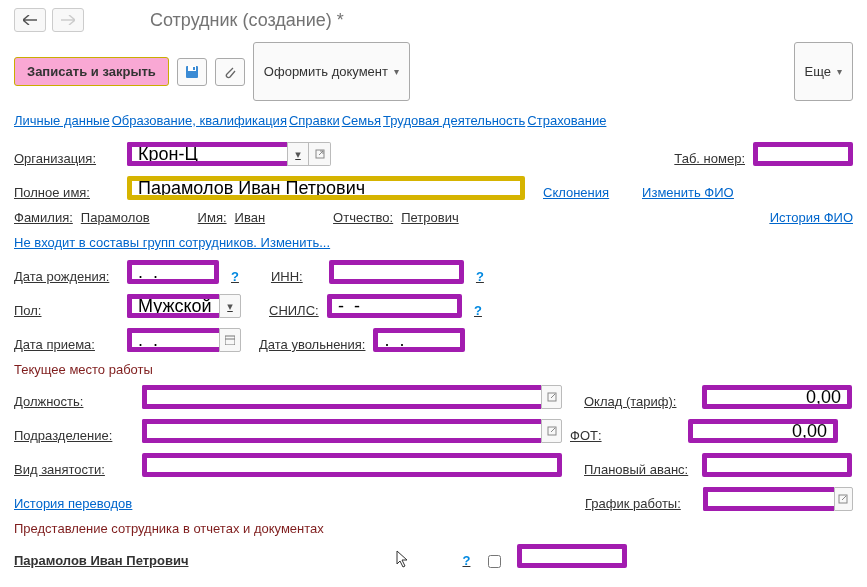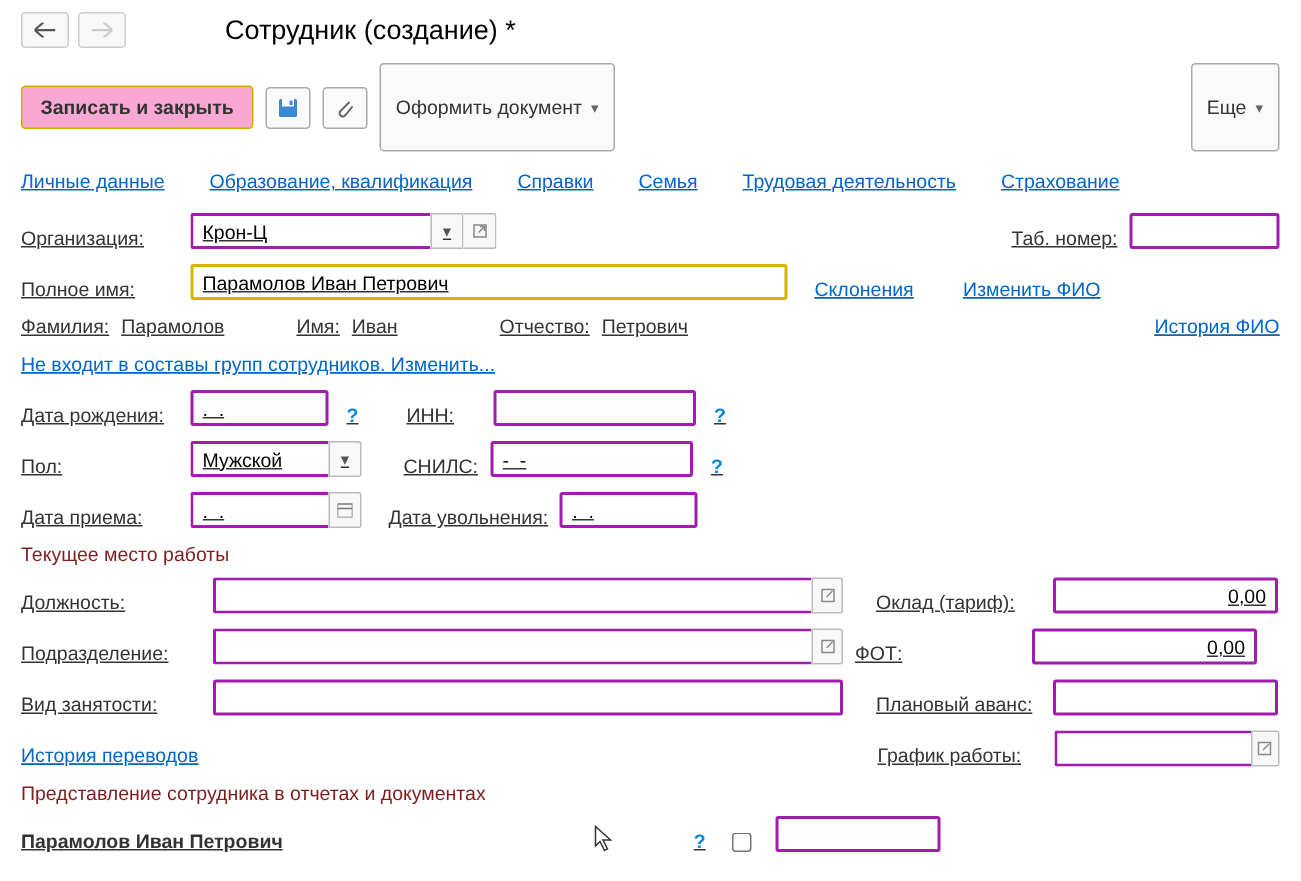--- a/index.html
+++ b/index.html
@@ -11,38 +11,38 @@
     width: 867px;
     padding: 8px 14px;
   }
   .topnav { display: flex; align-items: center; gap: 6px; margin-bottom: 6px; }
   .nav-btn {
     border: 1px solid #ccc; background: #f8f8f8;
     width: 32px; height: 24px; border-radius: 3px;
     display: flex; align-items: center; justify-content: center;
     cursor: pointer;
   }
-  .page-title { font-size: 18px; margin-left: 60px; color: #000000; font-weight: 400; }
+  .page-title { font-size: 18px; margin-left: 60px; color: #737373; font-weight: 400; }
   .toolbar { display: flex; align-items: center; gap: 8px; margin: 10px 0 12px 0; }
   .btn {
     border: 1px solid #aaa; background: #fafafa;
     padding: 21px 10px; border-radius: 3px; cursor: pointer;
     display: inline-flex; align-items: center; gap: 6px;
     font-size: 13px; color: #333;
   }
   .btn.primary { background: #f9a8d4; border-color: #c9ad00; font-weight: 700; padding: 6px 12px; }
   .btn.icon { width: 30px; height: 28px; justify-content: center; padding: 0; }
   .spacer { flex: 1; }
-  .tabs { display: flex; gap: 30px; margin-bottom: 14px; }
+  .tabs { display: flex; gap: 2px; margin-bottom: 14px; }
   .tabs a, .link { color: #0066cc; text-decoration: underline; cursor: pointer; }
   .row { display: flex; align-items: flex-end; margin-bottom: 10px; gap: 8px; text-decoration: underline; }
   .label { color: #333; min-width: 105px; }
   .input {
-    border: 2px solid #a21caf; background: #fff; height: 24px;
-    padding: 2px 6px; font-size: 13px; border-radius: 2px;
+    border: 5px solid #a21caf; background: #fff; height: 24px;
+    padding: 2px 6px; font-size: 18px; border-radius: 2px;
   }
   .input.highlight { border-color: #d6b400; background: #fff; }
   .selectgrp { display: flex; align-items: stretch; }
   .selectgrp .input { border-radius: 2px 0 0 2px; border-right: none; }
   .minibtn {
     border: 1px solid #bbb; background: #f8f8f8; width: 22px; height: 24px;
     display: flex; align-items: center; justify-content: center; cursor: pointer;
     font-size: 11px; color: #555;
   }
   .minibtn + .minibtn { border-left: none; }

